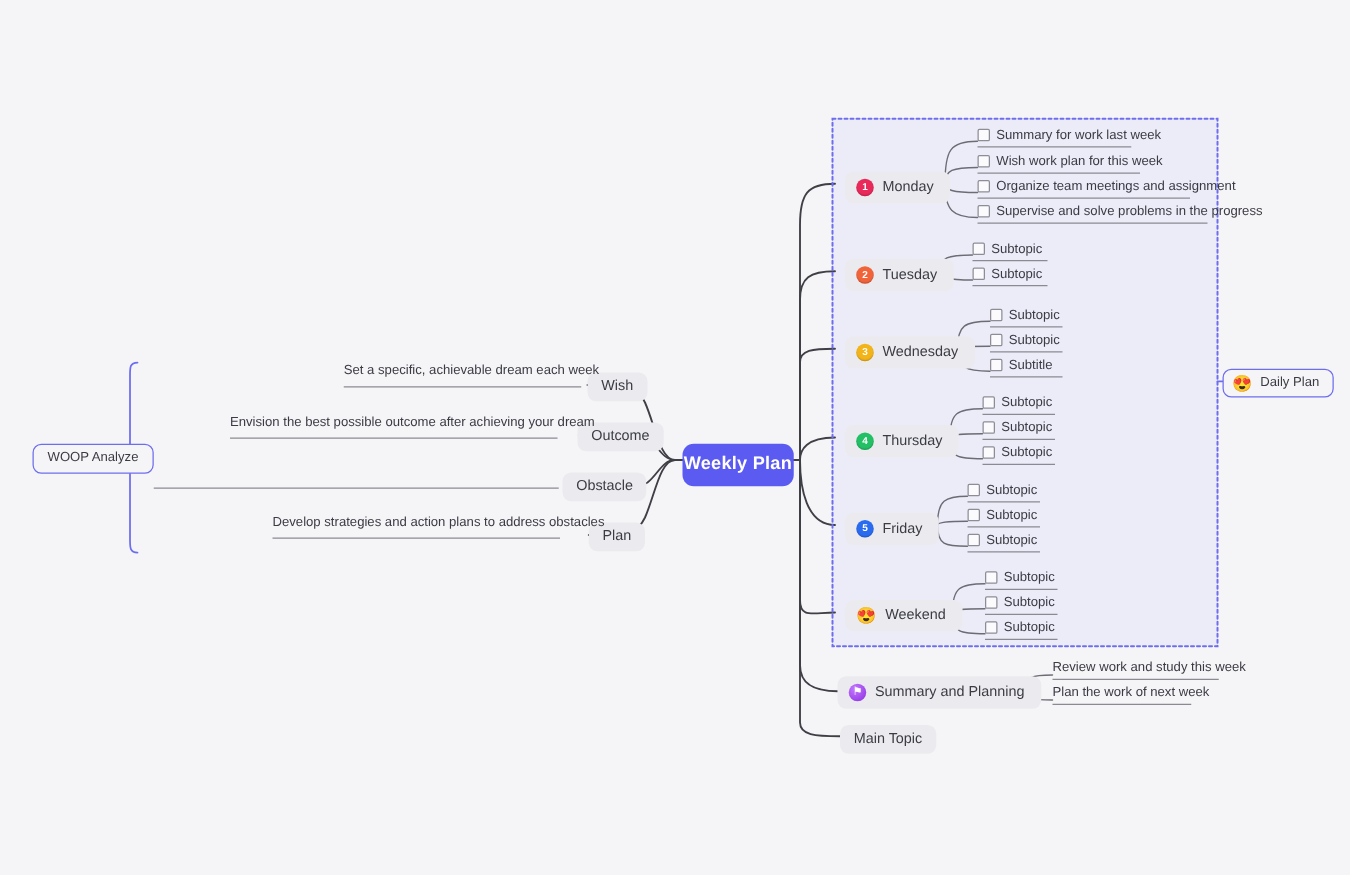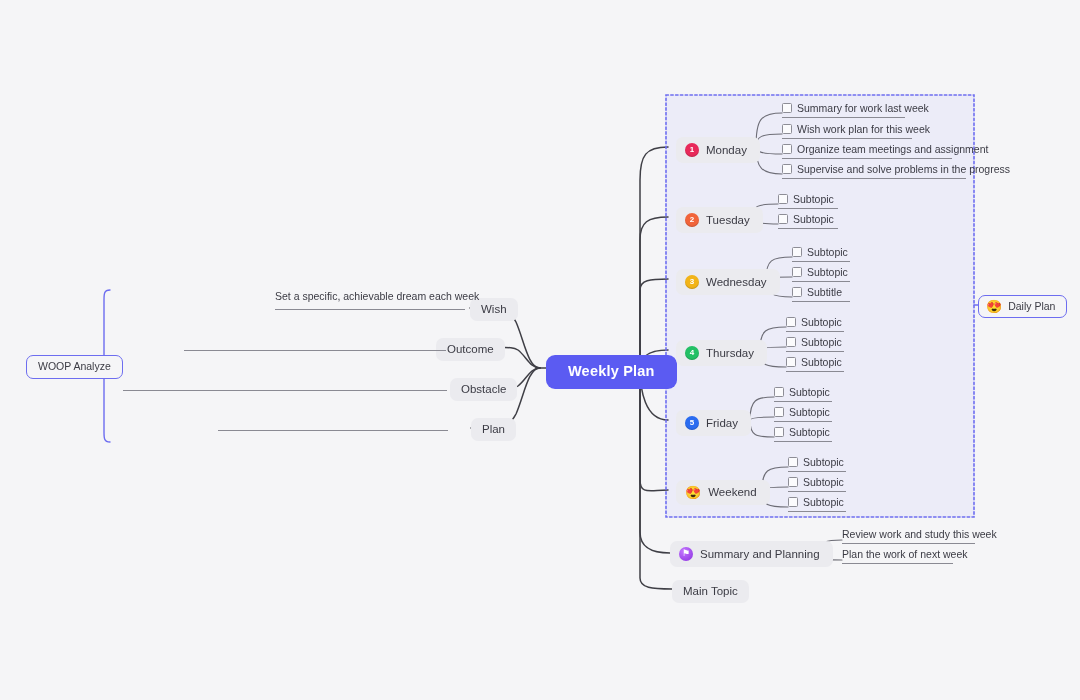--- a/index.html
+++ b/index.html
@@ -26,21 +26,21 @@
     padding:5px 11px;
     font-size:11.5px;
     color:#3b3b44;
     line-height:1.1;
   }
   .pill.center{
     background:#5b5bf2;
     color:#ffffff;
     font-size:14.5px;
     font-weight:bold;
-    padding:9px 22px;
+    padding:9px 1px;
     border-radius:9px;
     letter-spacing:.2px;
     text-align:center;
   }
   .pill.day{
     display:flex;align-items:center;gap:7px;
     padding:6px 13px 6px 9px;
     font-size:11.5px;
   }
   .pill.outline{
@@ -190,33 +190,39 @@
   </div>
 
   <div class="node" style="left:470px;top:298px;">
     <div class="pill">Wish</div>
   </div>
   <div class="leaf" style="left:275px;top:290px;">
       <span class="txt">Set a specific, achievable dream each week</span>
     </div>
   <div class="rule" style="left:275px;top:309px;width:190px;"></div>
 
-  <div class="node" style="left:436px;top:338px;justify-content:center;">
+  <div class="node" style="left:462px;top:338px;justify-content:center;">
     <div class="pill">Outcome</div>
   </div>
+  <div class="leaf" style="left:184px;top:332px;">
+      <span class="txt">Envision the best possible outcome after achieving your dream</span>
+    </div>
   <div class="rule" style="left:184px;top:350px;width:262px;"></div>
 
   <div class="node" style="left:450px;top:378px;">
     <div class="pill">Obstacle</div>
   </div>
   <div class="rule" style="left:123px;top:390px;width:324px;"></div>
 
   <div class="node" style="left:471px;top:418px;">
     <div class="pill">Plan</div>
   </div>
+  <div class="leaf" style="left:218px;top:412px;">
+      <span class="txt">Develop strategies and action plans to address obstacles</span>
+    </div>
   <div class="rule" style="left:218px;top:430px;width:230px;"></div>
 
   <div class="node" style="left:676px;top:137px;">
     <div class="pill day">
       <span class="badge" style="background:#e8295a;">1</span>
       <span>Monday</span>
     </div>
   </div>
   <div class="leaf" style="left:782px;top:102px;">
     <span class="cb"></span>

